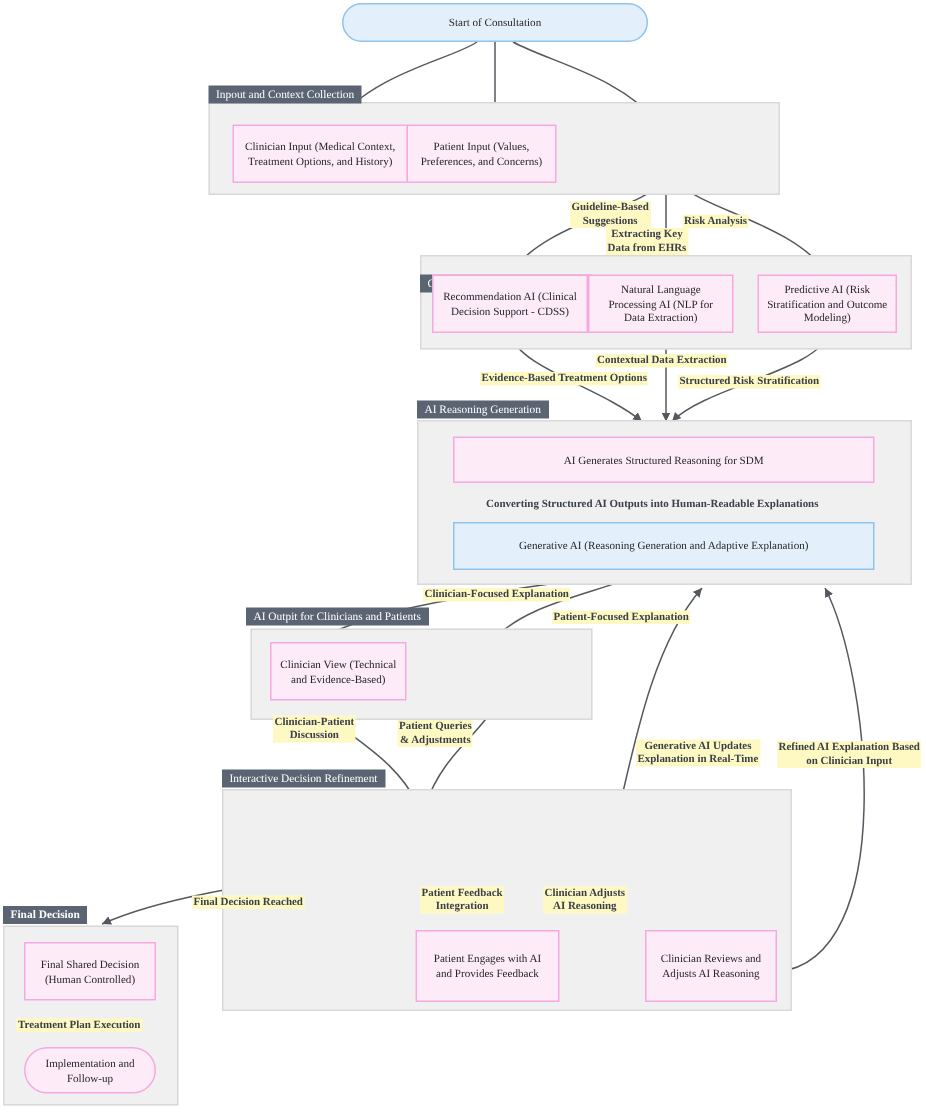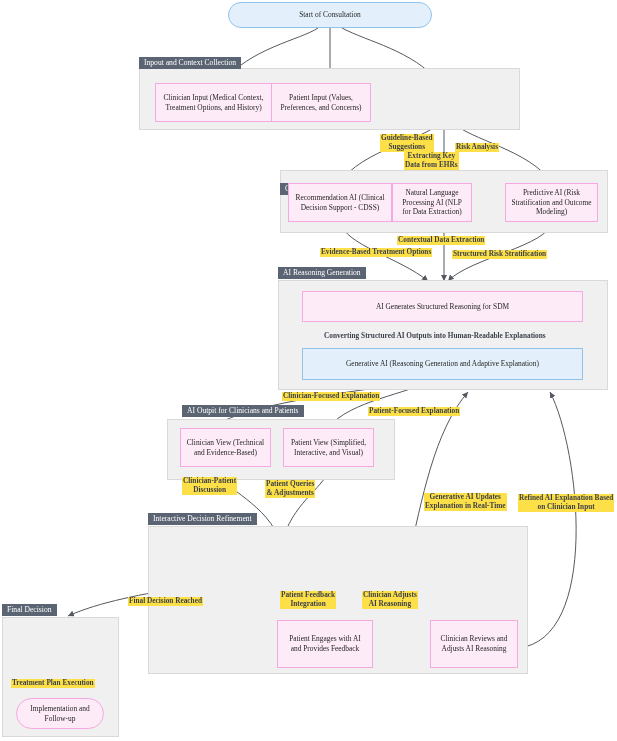--- a/index.html
+++ b/index.html
@@ -47,21 +47,21 @@
   .node.round{ border-radius:16px; }
 
   
   .elabel{
     position:absolute;
     font-size:7.3px;
     font-weight:bold;
     line-height:1.2;
     color:#3a3f4a;
     text-align:center;
-    background:#fde047;
+    background:#fef9c3;
     white-space:nowrap;
     font-family:"Liberation Serif","DejaVu Serif",serif;
     padding:0 1px;
   }
 </style>
 </head>
 <body>
 
 <div id="canvas">
 
@@ -111,47 +111,47 @@
   <div class="cluster" style="left:139px;top:68px;width:381px;height:62px;"></div>
   <div class="cluster-label" style="left:139px;top:57px;">Inpout and Context Collection</div>
 
   <div class="cluster" style="left:280px;top:170px;width:328px;height:63px;"></div>
   <div class="cluster-label" style="left:280px;top:159px;margin-top:24px;">Core AI Tools for Data Processing</div>
 
   <div class="cluster" style="left:278px;top:280px;width:330px;height:110px;"></div>
   <div class="cluster-label" style="left:278px;top:267px;">AI Reasoning Generation</div>
 
   <div class="cluster" style="left:167px;top:419px;width:228px;height:61px;"></div>
-  <div class="cluster-label" style="left:182px;top:405px;">AI Outpit for Clinicians and Patients</div>
+  <div class="cluster-label" style="left:164px;top:405px;">AI Outpit for Clinicians and Patients</div>
 
   <div class="cluster" style="left:148px;top:526px;width:380px;height:148px;"></div>
   <div class="cluster-label" style="left:148px;top:513px;">Interactive Decision Refinement</div>
 
   <div class="cluster" style="left:2px;top:617px;width:117px;height:120px;"></div>
-  <div class="cluster-label" style="left:2px;top:604px;">Final Decision</div>
+  <div class="cluster-label" style="left:2px;top:604px;font-weight:bold;">Final Decision</div>
 
   <div class="node blue round" style="left:228px;top:2px;width:204px;height:26px;">Start of Consultation</div>
 
   <div class="node pink" style="left:155px;top:83px;width:117px;height:39px;">Clinician Input (Medical Context, Treatment Options,  and History)</div>
   <div class="node pink" style="left:271px;top:83px;width:100px;height:39px;">Patient Input (Values, Preferences, and Concerns)</div>
 
   <div class="node pink" style="left:288px;top:183px;width:104px;height:39px;">Recommendation AI (Clinical Decision Support - CDSS)</div>
-  <div class="node pink" style="left:392px;top:183px;width:80px;height:39px;">Natural Language Processing AI (NLP for Data Extraction)</div>
+  <div class="node pink" style="left:392px;top:183px;width:97px;height:39px;">Natural Language Processing AI (NLP for Data Extraction)</div>
   <div class="node pink" style="left:505px;top:183px;width:93px;height:39px;">Predictive AI (Risk Stratification and Outcome Modeling)</div>
 
   <div class="node blue" style="left:302px;top:348px;width:281px;height:32px;">Generative AI (Reasoning Generation and Adaptive Explanation)</div>
   <div class="node pink" style="left:302px;top:291px;width:281px;height:31px;">AI Generates Structured Reasoning for SDM</div>
 
   <div class="node pink" style="left:180px;top:428px;width:91px;height:39px;">Clinician View (Technical and Evidence-Based)</div>
-  <div class="node pink" style="left:283px;top:428px;width:91px;height:39px;">Patient View (Simplified, Interactive, and Visual)</div>
 
 
   <div class="node pink" style="left:277px;top:620px;width:96px;height:48px;">Patient Engages with AI and Provides Feedback</div>
   <div class="node pink" style="left:430px;top:620px;width:88px;height:48px;">Clinician Reviews and Adjusts AI Reasoning</div>
 
+  <div class="node pink" style="left:16px;top:628px;width:88px;height:39px;">Final Shared Decision (Human Controlled)</div>
   <div class="node pink round" style="left:16px;top:698px;width:88px;height:31px;">Implementation and Follow-up</div>
 
   <div class="elabel" style="left:380px;top:134px;">
     <span>Guideline-Based</span><br>
     <span>Suggestions</span>
   </div>
 
   <div class="elabel" style="left:404px;top:152px;">
     <span>Extracting Key</span><br>
     <span>Data from EHRs</span>

